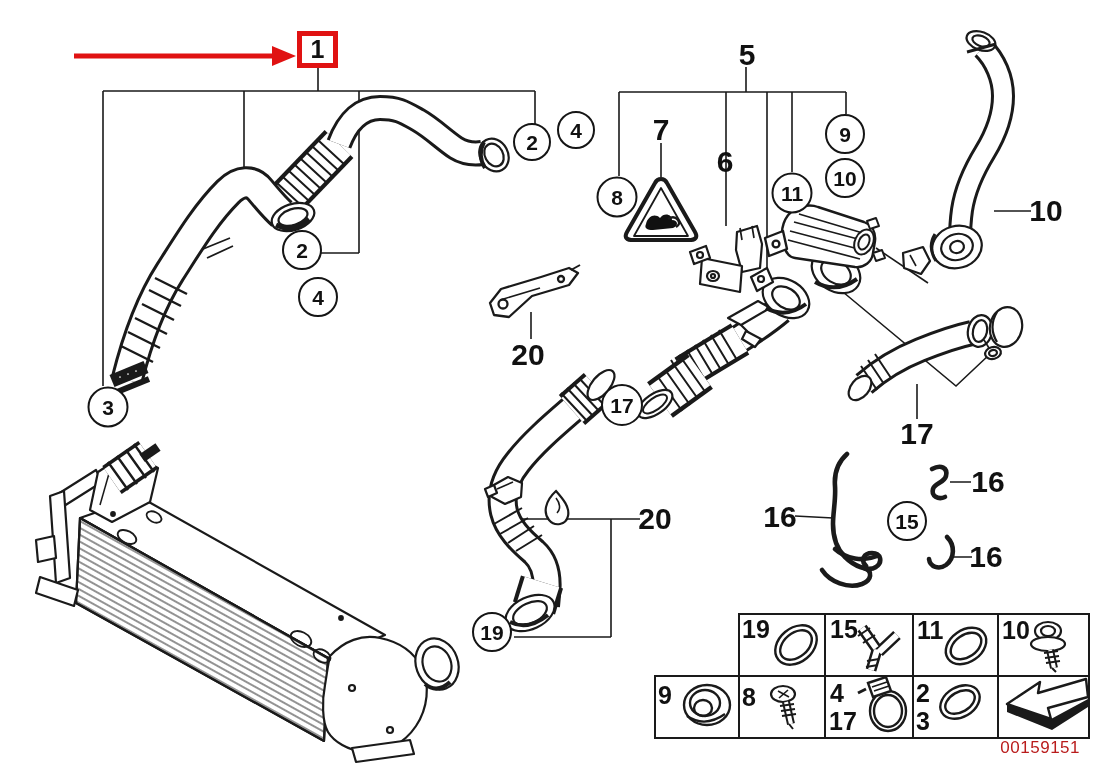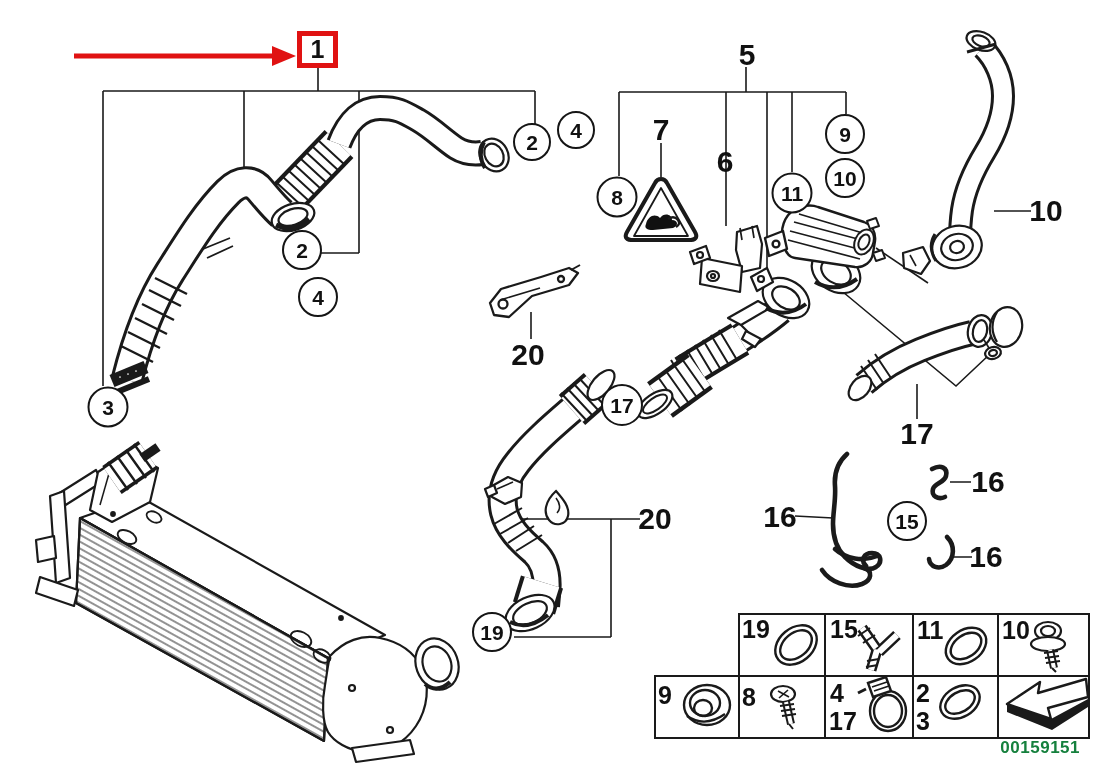--- a/index.html
+++ b/index.html
@@ -8,22 +8,22 @@
   .stage svg{position:absolute;left:0;top:0;}
   .lbl{position:absolute;transform:translate(-50%,-50%);font-weight:bold;font-size:30px;
        color:#111;white-space:nowrap;line-height:1;}
   .circ{position:absolute;transform:translate(-50%,-50%);display:flex;align-items:center;
         justify-content:center;background:#fff;border:2.4px solid #151515;border-radius:50%;
         font-weight:bold;font-size:21px;color:#111;box-sizing:border-box;line-height:1;}
   .redbox{position:absolute;left:297px;top:31px;width:41px;height:37px;border:5px solid #e01212;
           background:#fff;display:flex;align-items:center;justify-content:center;
           font-weight:bold;font-size:25px;color:#111;box-sizing:border-box;line-height:1;}
   .tnum{position:absolute;font-weight:bold;font-size:25px;color:#111;line-height:1;}
-  .pn{position:absolute;left:980px;top:739px;width:100px;text-align:right;font-weight:bold;
-      font-size:17px;letter-spacing:0.5px;color:#15803d;line-height:1;}
+  .pn{position:absolute;left:980px;top:739px;width:100px;text-align:right;font-weight:normal;
+      font-size:17px;letter-spacing:0.5px;color:#b91c1c;line-height:1;}
 </style>
 </head>
 <body>
 
 <div class="stage">
 
 <svg width="1111" height="777" viewBox="0 0 1111 777">
 
   <defs>
     <pattern id="fins" width="6" height="6" patternUnits="userSpaceOnUse" patternTransform="rotate(29)">

